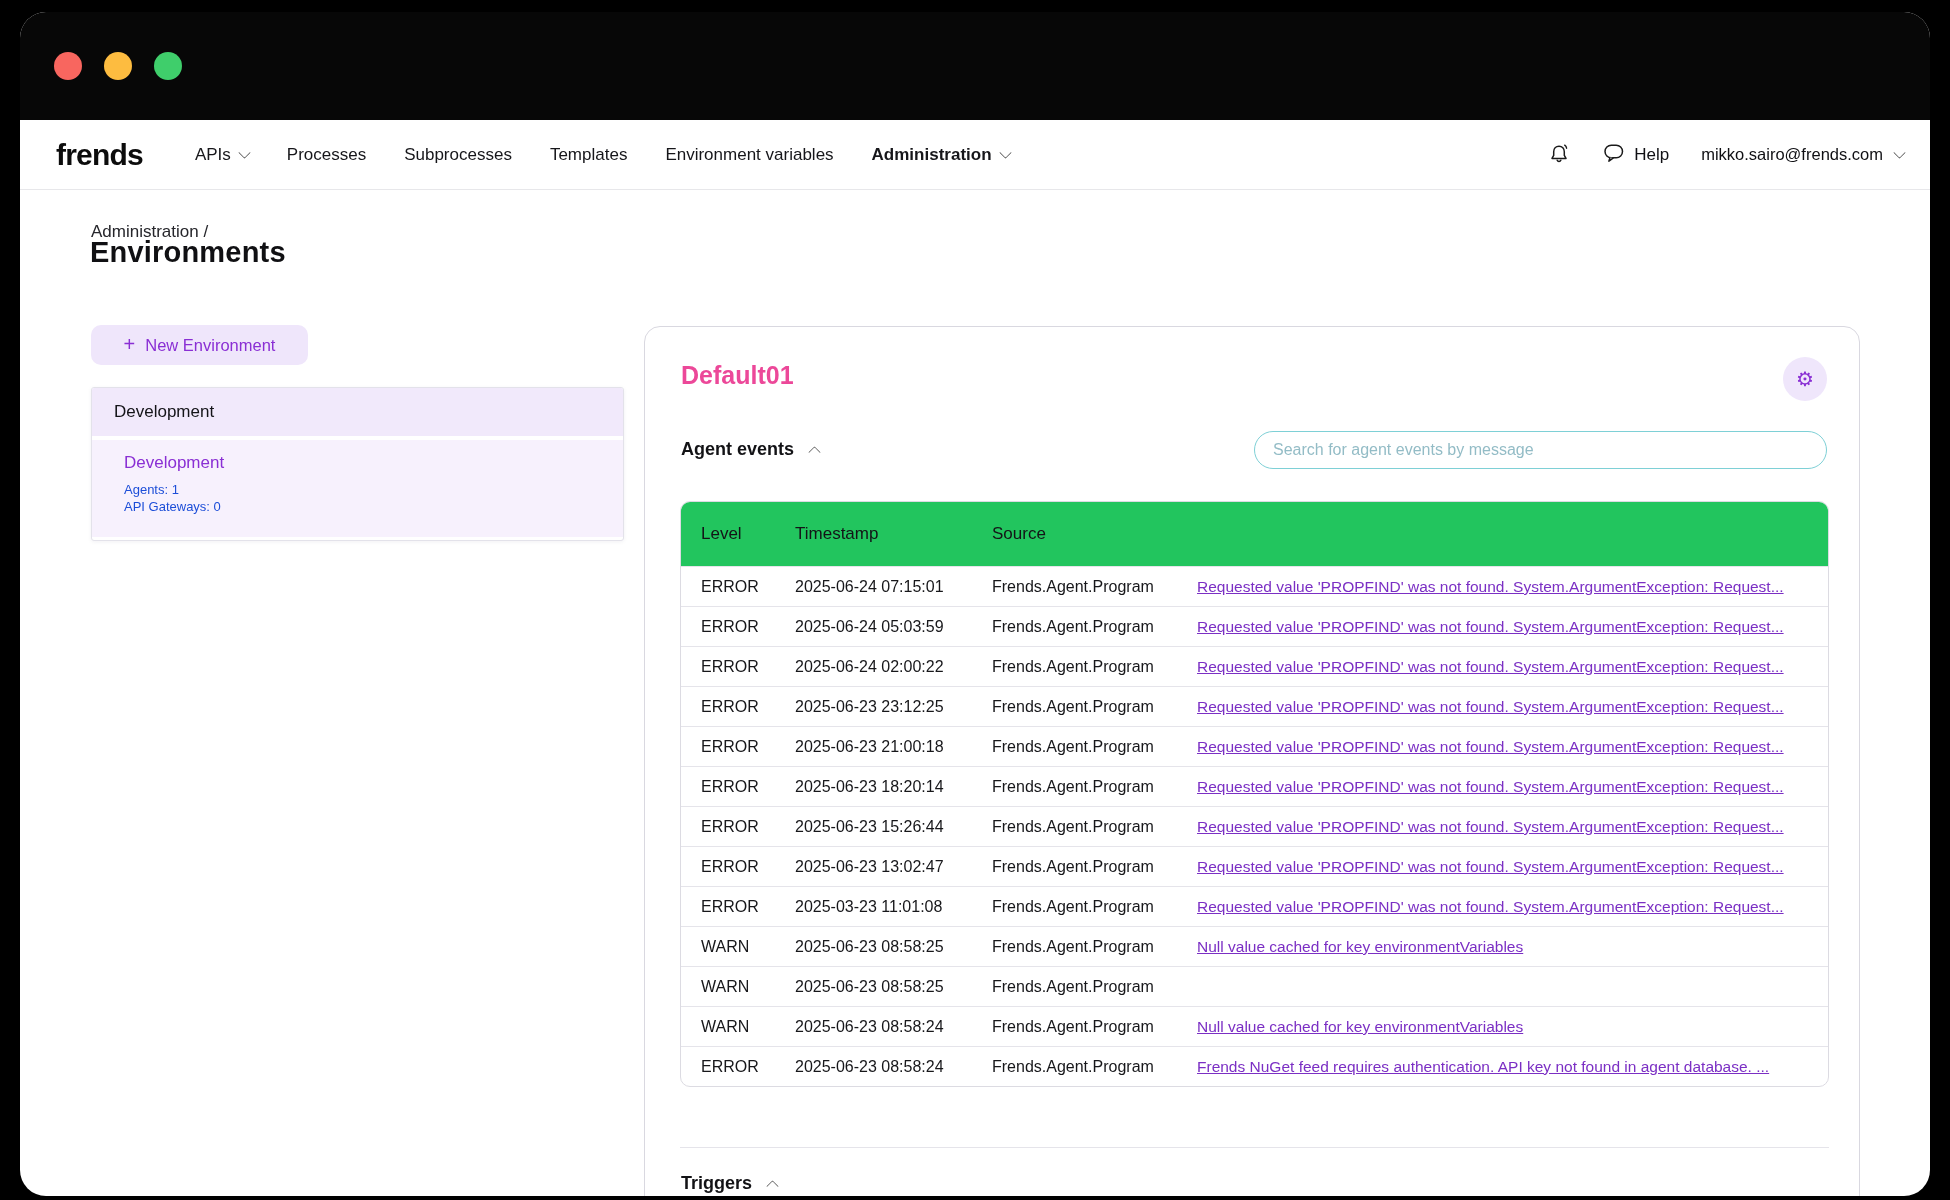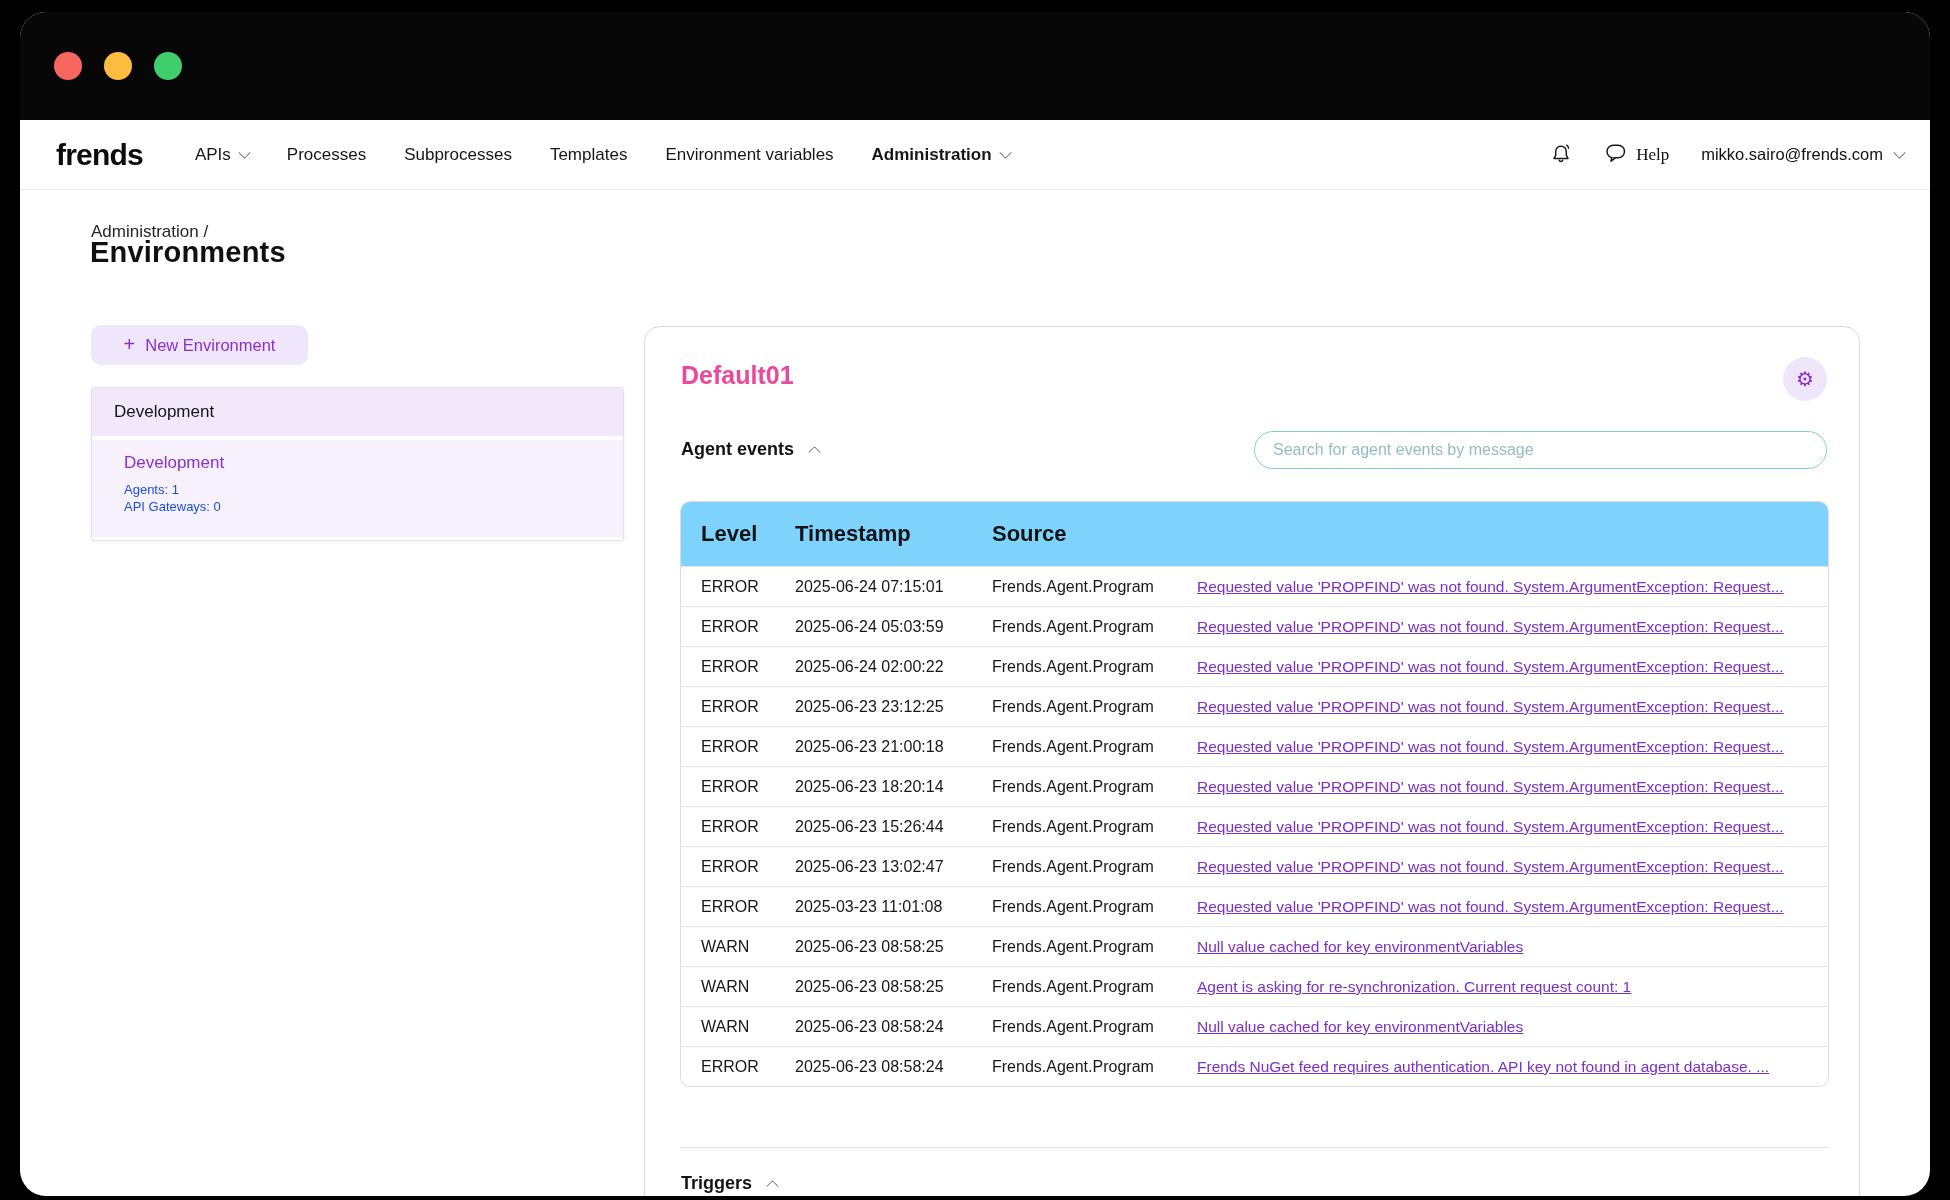--- a/index.html
+++ b/index.html
@@ -32,21 +32,21 @@
   .navbar{height:70px;border-bottom:1px solid #e7e7ea;display:flex;align-items:center;padding:0 26px 0 36px;background:#fff;}
   .logo{font-size:30px;font-weight:700;letter-spacing:-0.8px;color:#0c0c0c;margin-right:52px;cursor:pointer;}
   .nav-items{display:flex;align-items:center;gap:38px;}
   .nav-item{display:flex;align-items:center;gap:9px;font-size:17px;color:#16161a;cursor:pointer;white-space:nowrap;}
   .nav-item.active{font-weight:700;}
   .chev{width:9px;height:9px;border-right:1.8px solid #1c1c1c;border-bottom:1.8px solid #1c1c1c;display:inline-block;border-radius:1px;}
   .chev-down{transform:rotate(45deg);margin-top:-5px;}
   .chev-up{transform:rotate(-135deg);margin-top:5px;}
   .nav-right{margin-left:auto;display:flex;align-items:center;gap:26px;}
   .icon-btn{background:none;border:none;padding:0;cursor:pointer;display:flex;align-items:center;}
-  .help-btn{display:flex;align-items:center;gap:9px;font-size:17px;color:#101014;background:none;border:none;cursor:pointer;font-family:Liberation Serif, serif;}
+  .help-btn{display:flex;align-items:center;gap:9px;font-size:17px;color:#101014;background:none;border:none;cursor:pointer;font-family:Liberation Sans, sans-serif;}
   .account{display:flex;align-items:center;gap:12px;font-size:16.5px;color:#101014;cursor:pointer;}
   
   .breadcrumb{position:absolute;left:71px;top:210px;font-size:17px;color:#26262b;cursor:pointer;}
   .page-title{position:absolute;left:70px;top:224px;font-size:29px;font-weight:600;color:#101013;margin:0;letter-spacing:0.2px;}
   
   .new-env-btn{
     position:absolute;left:71px;top:313px;width:217px;height:40px;border-radius:10px;
     background:var(--accent-light);color:var(--accent);font-size:16.5px;display:flex;align-items:center;
     justify-content:center;gap:10px;border:none;cursor:pointer;font-family:inherit;
   }
@@ -73,21 +73,21 @@
   .collapse-btn{background:none;border:none;padding:0;cursor:pointer;display:flex;align-items:center;}
   .collapse-btn .chev{border-color:#333;}
   .search-input{
     position:absolute;top:104px;right:32px;width:573px;height:38px;
     border:1px solid var(--search-border);border-radius:19px;padding:13px 18px;
     font-size:16px;color:#2b6e78;outline:none;font-family:inherit;background:#fff;
   }
   .search-input::placeholder{color:#93bcc6;}
   .events-table{position:absolute;left:35px;top:174px;width:1149px;border:1px solid #dcdbe2;border-radius:10px;overflow:hidden;}
   .t-row{display:grid;grid-template-columns:94px 197px 205px 1fr;align-items:center;padding-left:20px;}
-  .t-head{height:64px;background:#7dd3fc;font-size:22px;font-weight:700;color:#141417;}
+  .t-head{height:64px;background:#22c55e;font-size:17px;font-weight:400;color:#141417;}
   .t-body .t-row{height:40px;border-top:1px solid #e5e4ea;font-size:16px;color:#17171a;}
   .msg-link{color:var(--link);font-size:15.5px;text-decoration:underline;white-space:nowrap;overflow:hidden;
     text-overflow:ellipsis;display:block;padding-right:16px;cursor:pointer;}
   .card-divider{position:absolute;left:35px;right:30px;top:820px;height:1px;background:#e5e4ea;}
   .triggers-head{top:846px;}
 </style>
 </head>
 <body>
 
 <div class="window">
@@ -244,21 +244,20 @@
           <div class="t-row">
             <span>WARN</span>
             <span>2025-06-23 08:58:25</span>
             <span>Frends.Agent.Program</span>
             <a class="msg-link">Null value cached for key environmentVariables</a>
           </div>
           <div class="t-row">
             <span>WARN</span>
             <span>2025-06-23 08:58:25</span>
             <span>Frends.Agent.Program</span>
-            <a class="msg-link">Agent is asking for re-synchronization. Current request count: 1</a>
           </div>
           <div class="t-row">
             <span>WARN</span>
             <span>2025-06-23 08:58:24</span>
             <span>Frends.Agent.Program</span>
             <a class="msg-link">Null value cached for key environmentVariables</a>
           </div>
           <div class="t-row">
             <span>ERROR</span>
             <span>2025-06-23 08:58:24</span>

